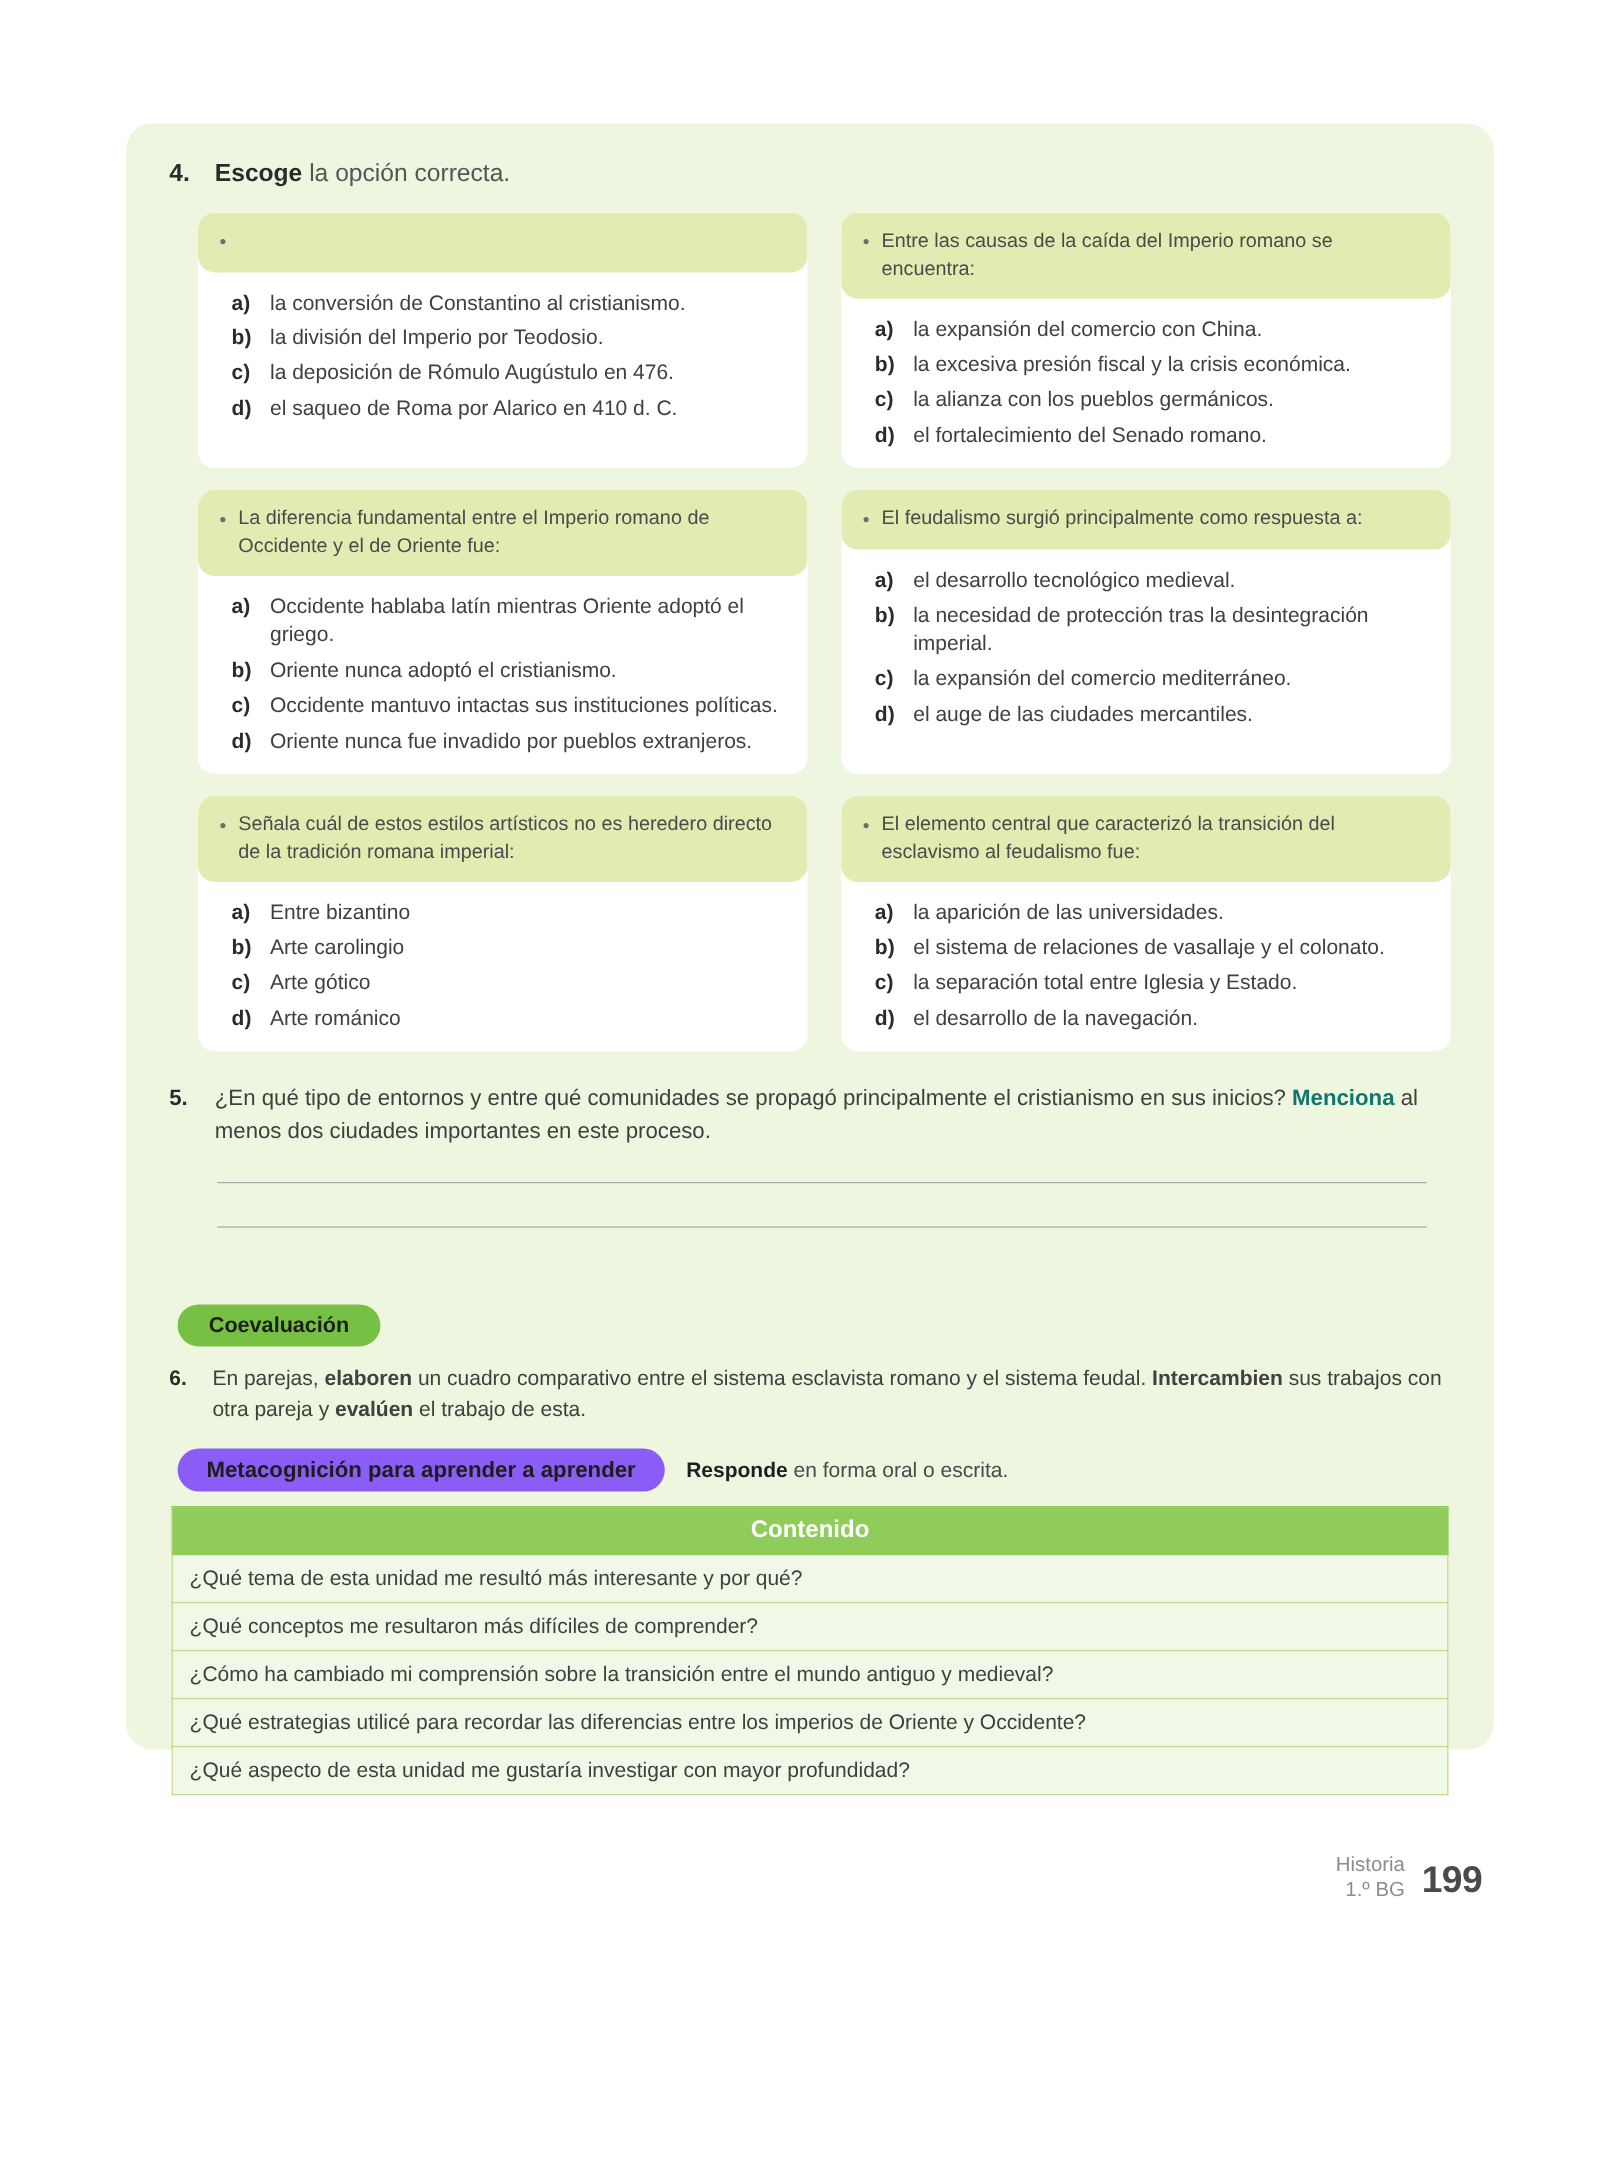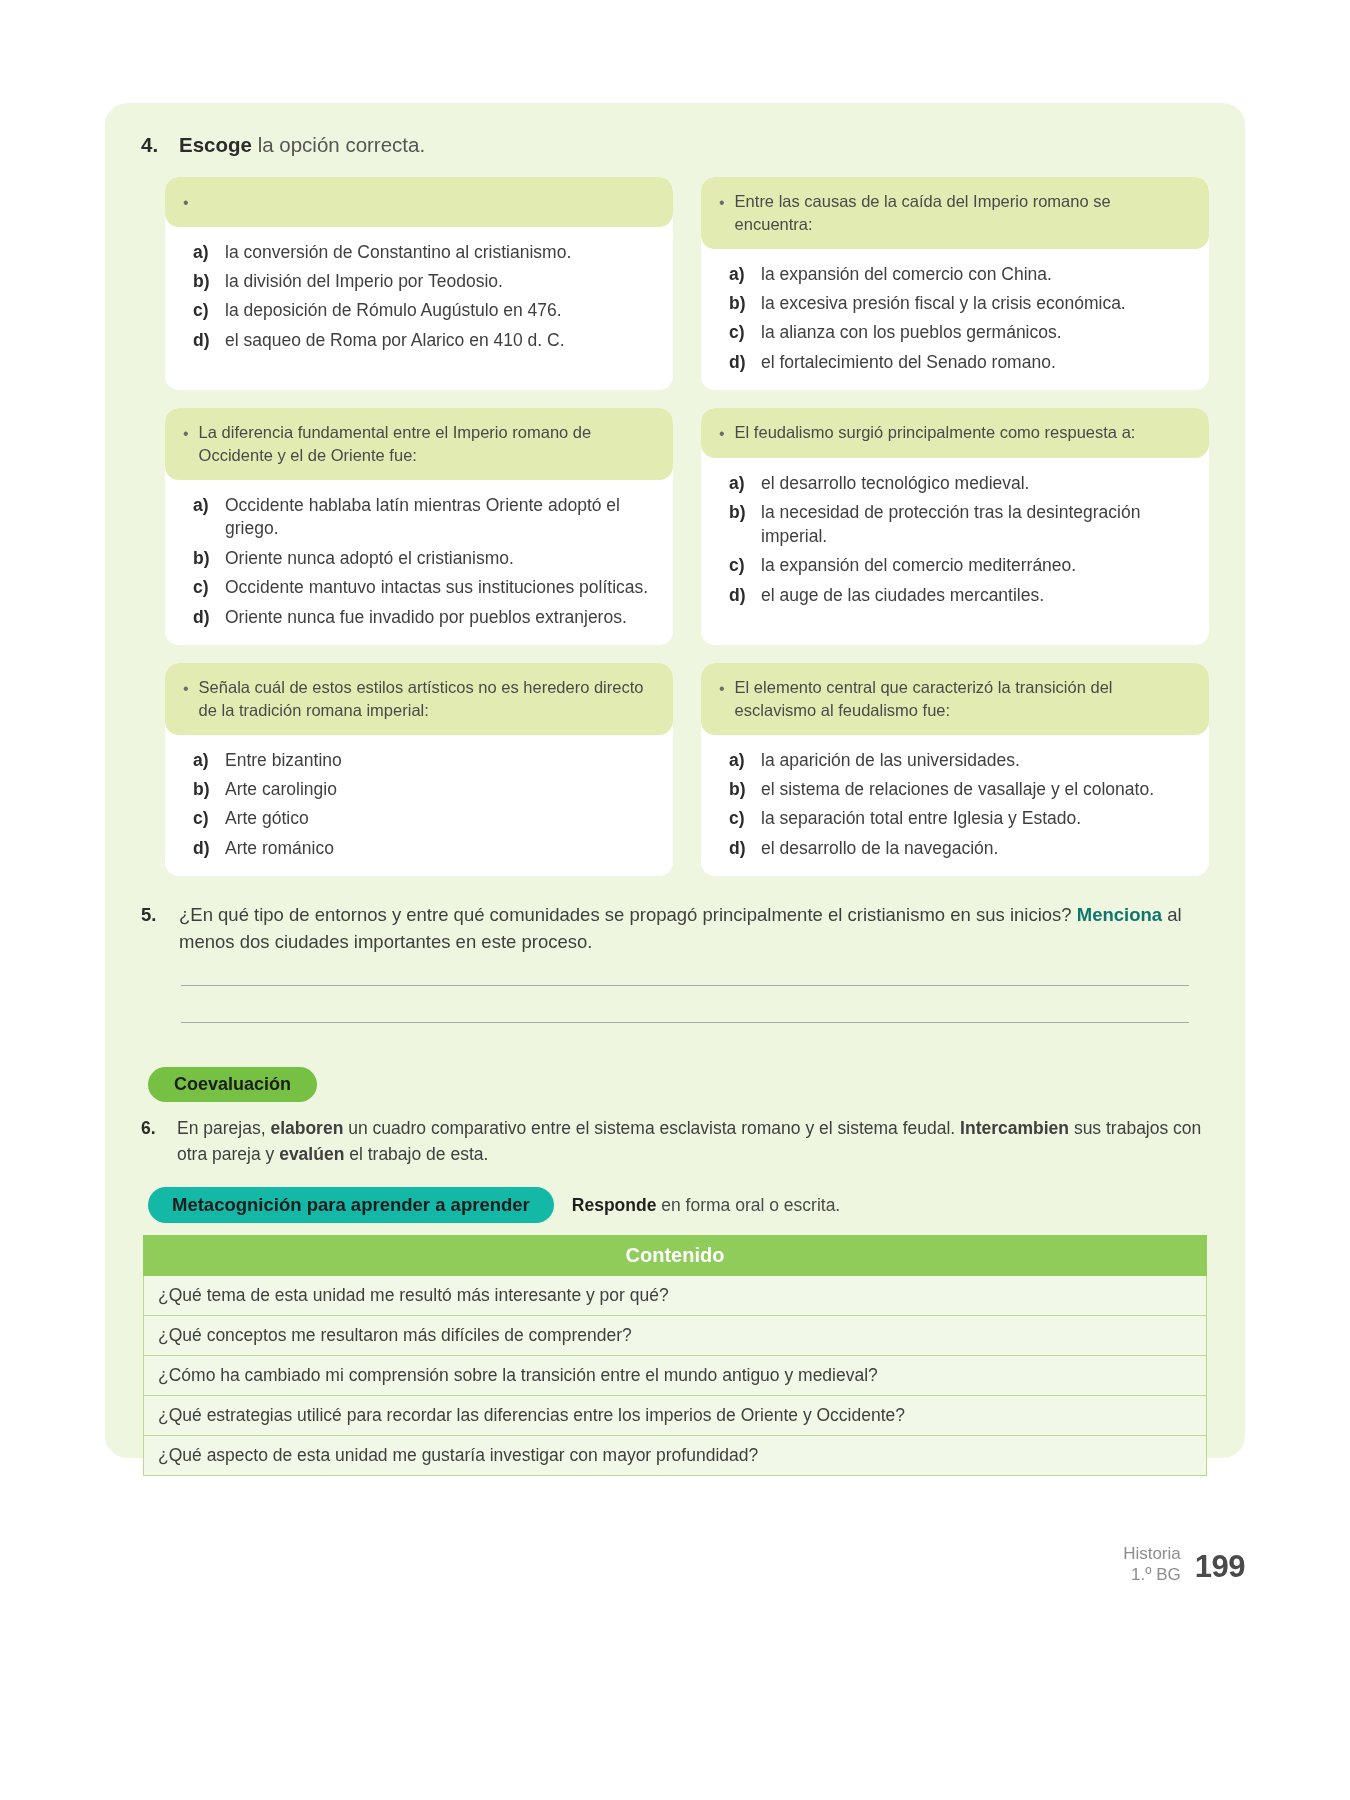--- a/index.html
+++ b/index.html
@@ -145,21 +145,21 @@
     background: #76c043;
     color: #1d1d1d;
     font-weight: bold;
     border-radius: 20px;
     padding: 7px 26px;
     font-size: 18px;
     line-height: 1.2;
   }
 
   .coeval-wrap {
-    margin-top: 44px;
+    margin-top: 64px;
     padding-left: 15px;
   }
 
   .q6 {
     margin-top: 14px;
     display: flex;
     gap: 12px;
     padding: 0 10px 0 8px;
     font-size: 17.5px;
     line-height: 1.45;
@@ -169,21 +169,21 @@
   .q6 .strong { font-weight: bold; color: #404040; }
 
   .meta-row {
     margin-top: 20px;
     padding-left: 15px;
     display: flex;
     align-items: center;
     gap: 18px;
   }
   .meta-badge {
-    background: #14b8a6;
+    background: #8b5cf6;
     color: #1d1d1d;
     font-weight: bold;
     border-radius: 20px;
     padding: 7px 24px;
     font-size: 18.5px;
   }
   .meta-note {
     font-size: 17.5px;
     color: #4a4a4a;
   }
@@ -210,21 +210,21 @@
     background: #f2f8e7;
     border: 1px solid #bcd98e;
     padding: 9px 14px;
     font-size: 17.5px;
     color: #3f3f3f;
   }
 
   
   .footer {
     position: absolute;
-    right: 105px;
+    right: 115px;
     bottom: 215px;
     display: flex;
     align-items: flex-end;
     gap: 14px;
   }
   .footer-label {
     text-align: right;
     font-size: 17px;
     color: #8d8d8d;
     line-height: 1.25;

